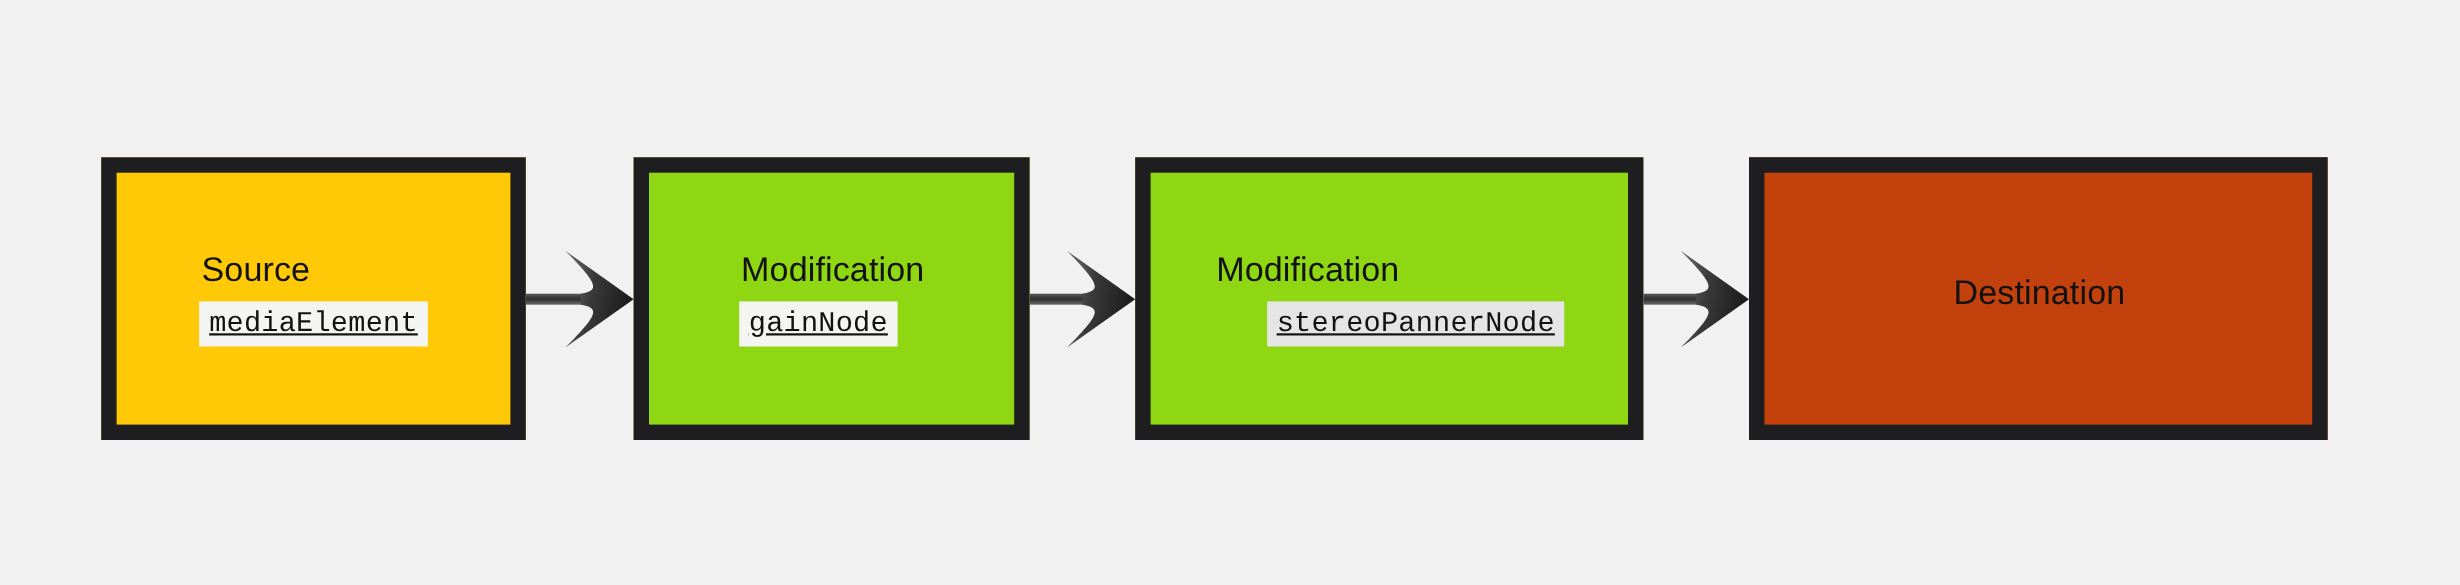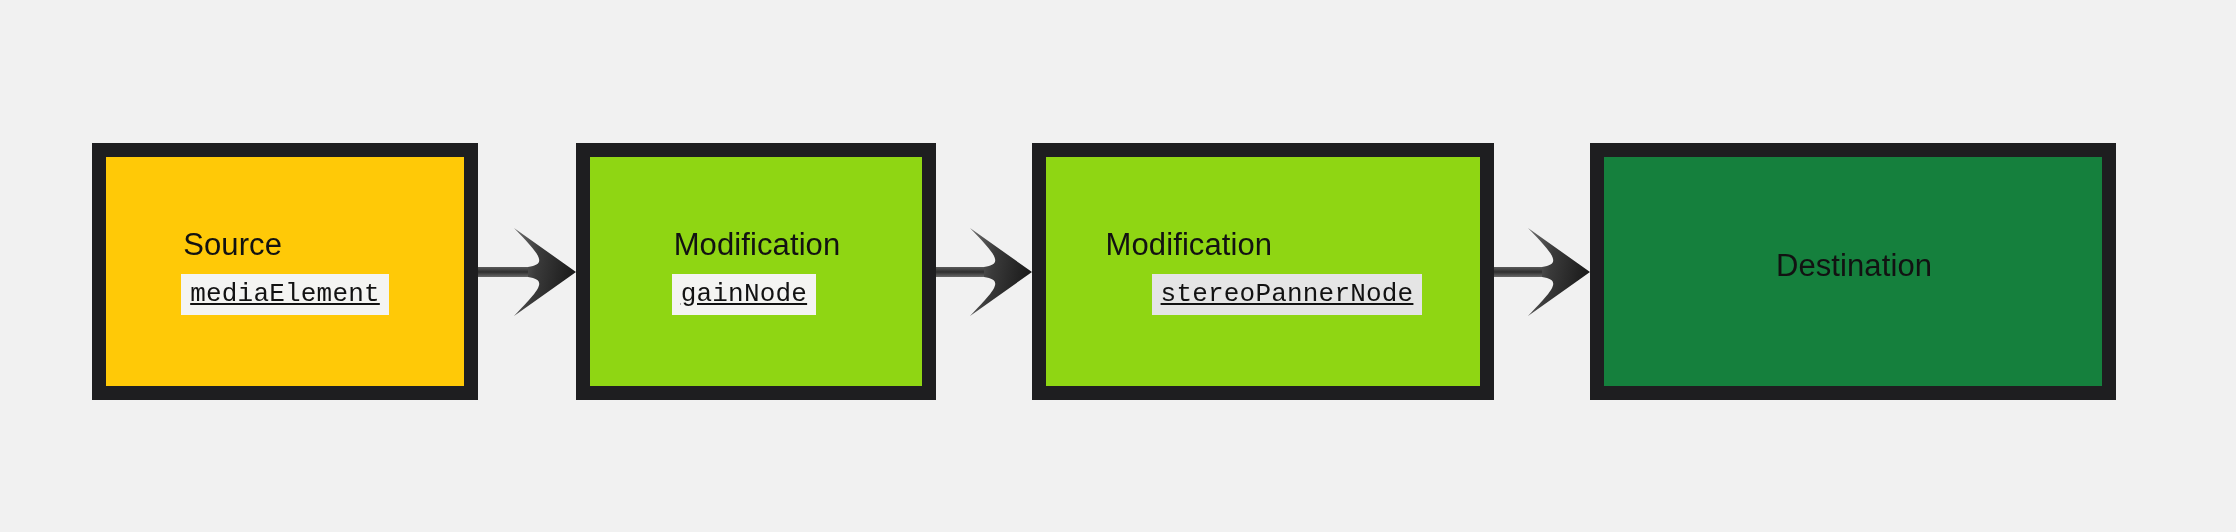--- a/index.html
+++ b/index.html
@@ -71,21 +71,21 @@
     </div>
   </div>
 
   <div class="node" id="node-panner" style="left: 1032px; top: 143px; width: 462px; height: 257px; background: rgb(143, 214, 19); border-color: rgb(30, 30, 32);">
     <div class="node-inner">
       <div class="node-title">Modification</div>
       <div class="node-code" style="background: #e5e5e5; margin-left: 48px;">stereoPannerNode</div>
     </div>
   </div>
 
-  <div class="node" id="node-destination" style="left: 1590px; top: 143px; width: 526px; height: 257px; background: #15803d; border-color: rgb(30, 30, 32);">
+  <div class="node" id="node-destination" style="left: 1590px; top: 143px; width: 526px; height: 257px; background: #c2410c; border-color: rgb(30, 30, 32);">
     <div class="node-inner">
       <div class="node-title">Destination</div>
     </div>
   </div>
 
   <div class="edge" id="edge-0" style="left: 478px; top: 226px;">
       <svg width="98" height="92" viewBox="0 0 98 92">
         <defs>
           <linearGradient id="ghead0" x1="0" y1="0" x2="1" y2="0.25">
             <stop offset="0%" stop-color="#6e6e6e"></stop>

